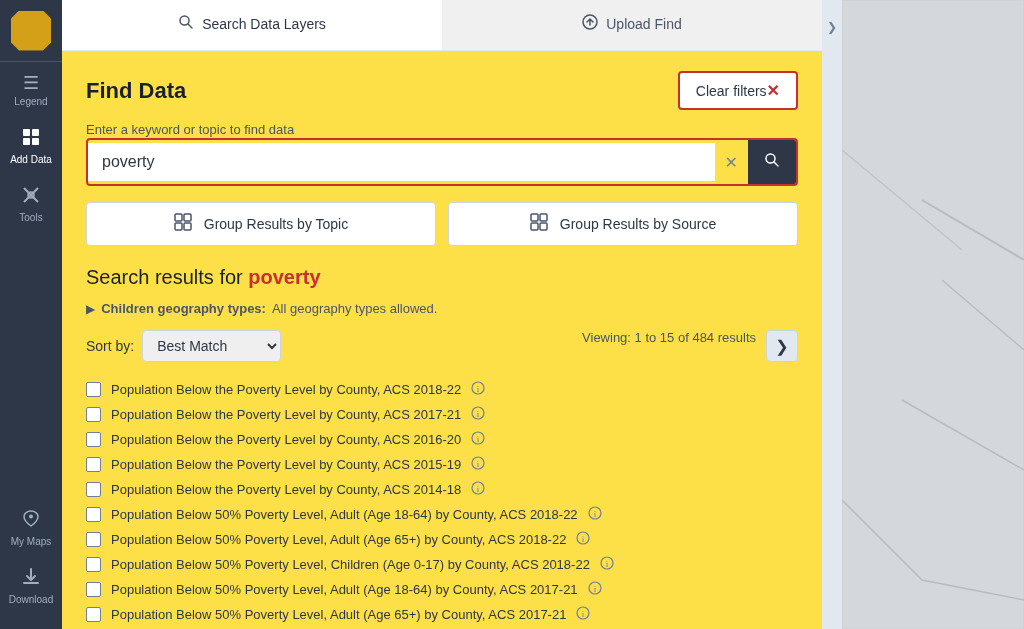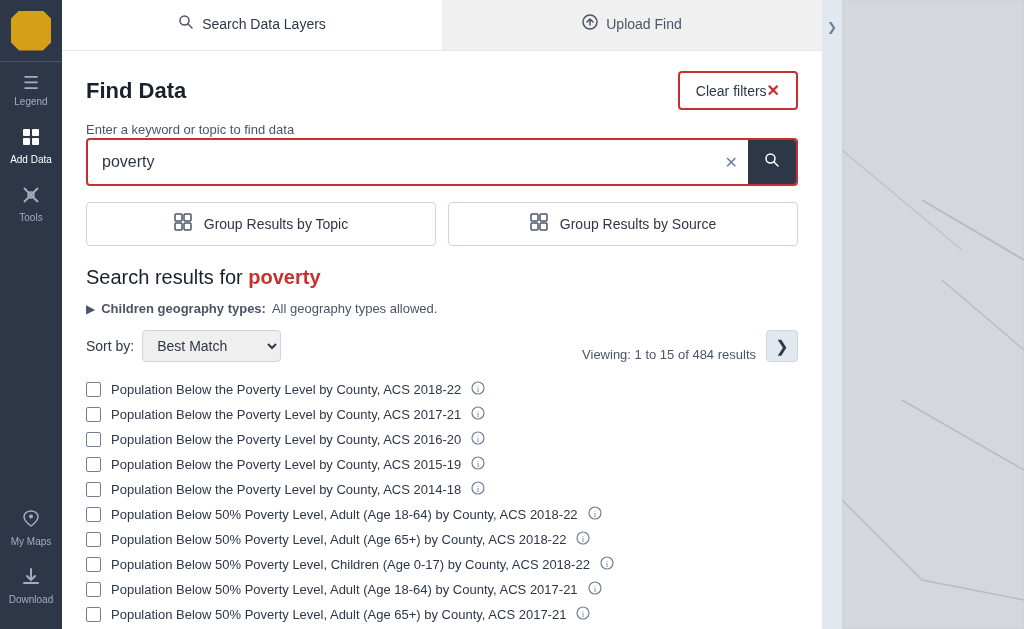--- a/index.html
+++ b/index.html
@@ -44,21 +44,21 @@
     .sidebar-item.active { color: #fff; }
     .sidebar-icon {
       font-size: 18px;
       line-height: 1;
     }
     .sidebar-label { font-size: 10px; text-align: center; }
 
     
     .panel {
       width: 760px;
-      background: #ffffff;
+      background: #fde047;
       display: flex;
       flex-direction: column;
       flex-shrink: 0;
       overflow: hidden;
     }
 
     
     .tab-bar {
       display: flex;
       border-bottom: 1px solid #e2e8f0;
@@ -223,21 +223,21 @@
     .sort-left { display: flex; align-items: center; gap: 8px; font-size: 14px; color: #2d3748; }
     .sort-select {
       border: 1px solid #cbd5e0;
       border-radius: 4px;
       padding: 6px 28px 6px 10px;
       font-size: 14px;
       color: #2d3748;
       appearance: auto;
       cursor: pointer;
     }
-    .sort-right { display: flex; align-items: flex-end; gap: 10px; font-size: 13px; color: #4a5568; }
+    .sort-right { display: flex; align-items: flex-start; gap: 10px; font-size: 13px; color: #4a5568; }
     .next-btn {
       background: #e2e8f0;
       border: 1px solid #cbd5e0;
       border-radius: 4px;
       width: 32px;
       height: 32px;
       display: flex;
       align-items: center;
       justify-content: center;
       cursor: pointer;

